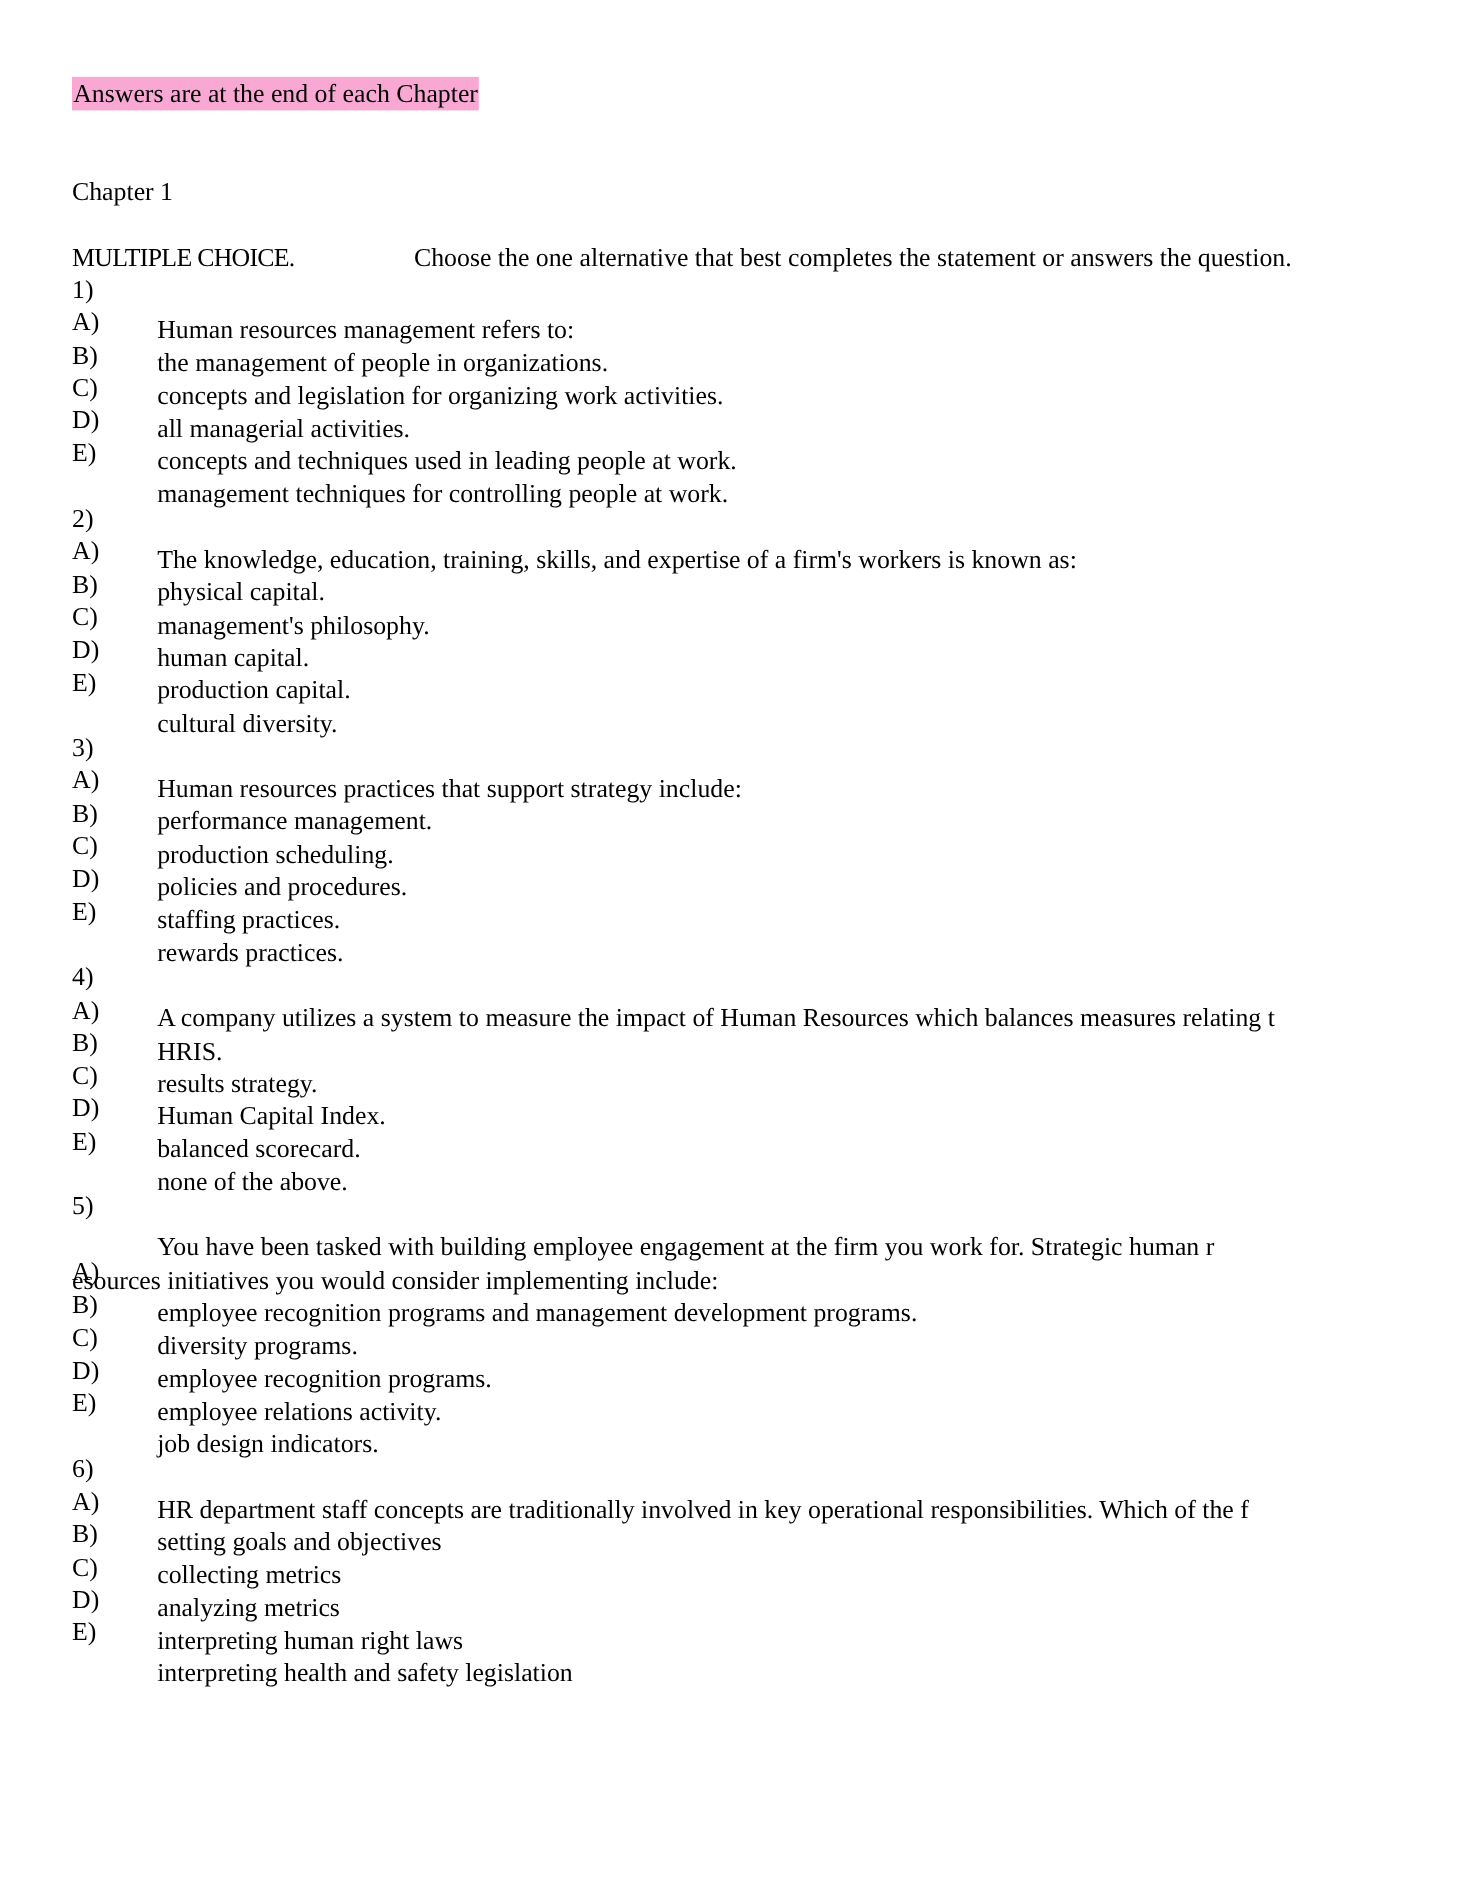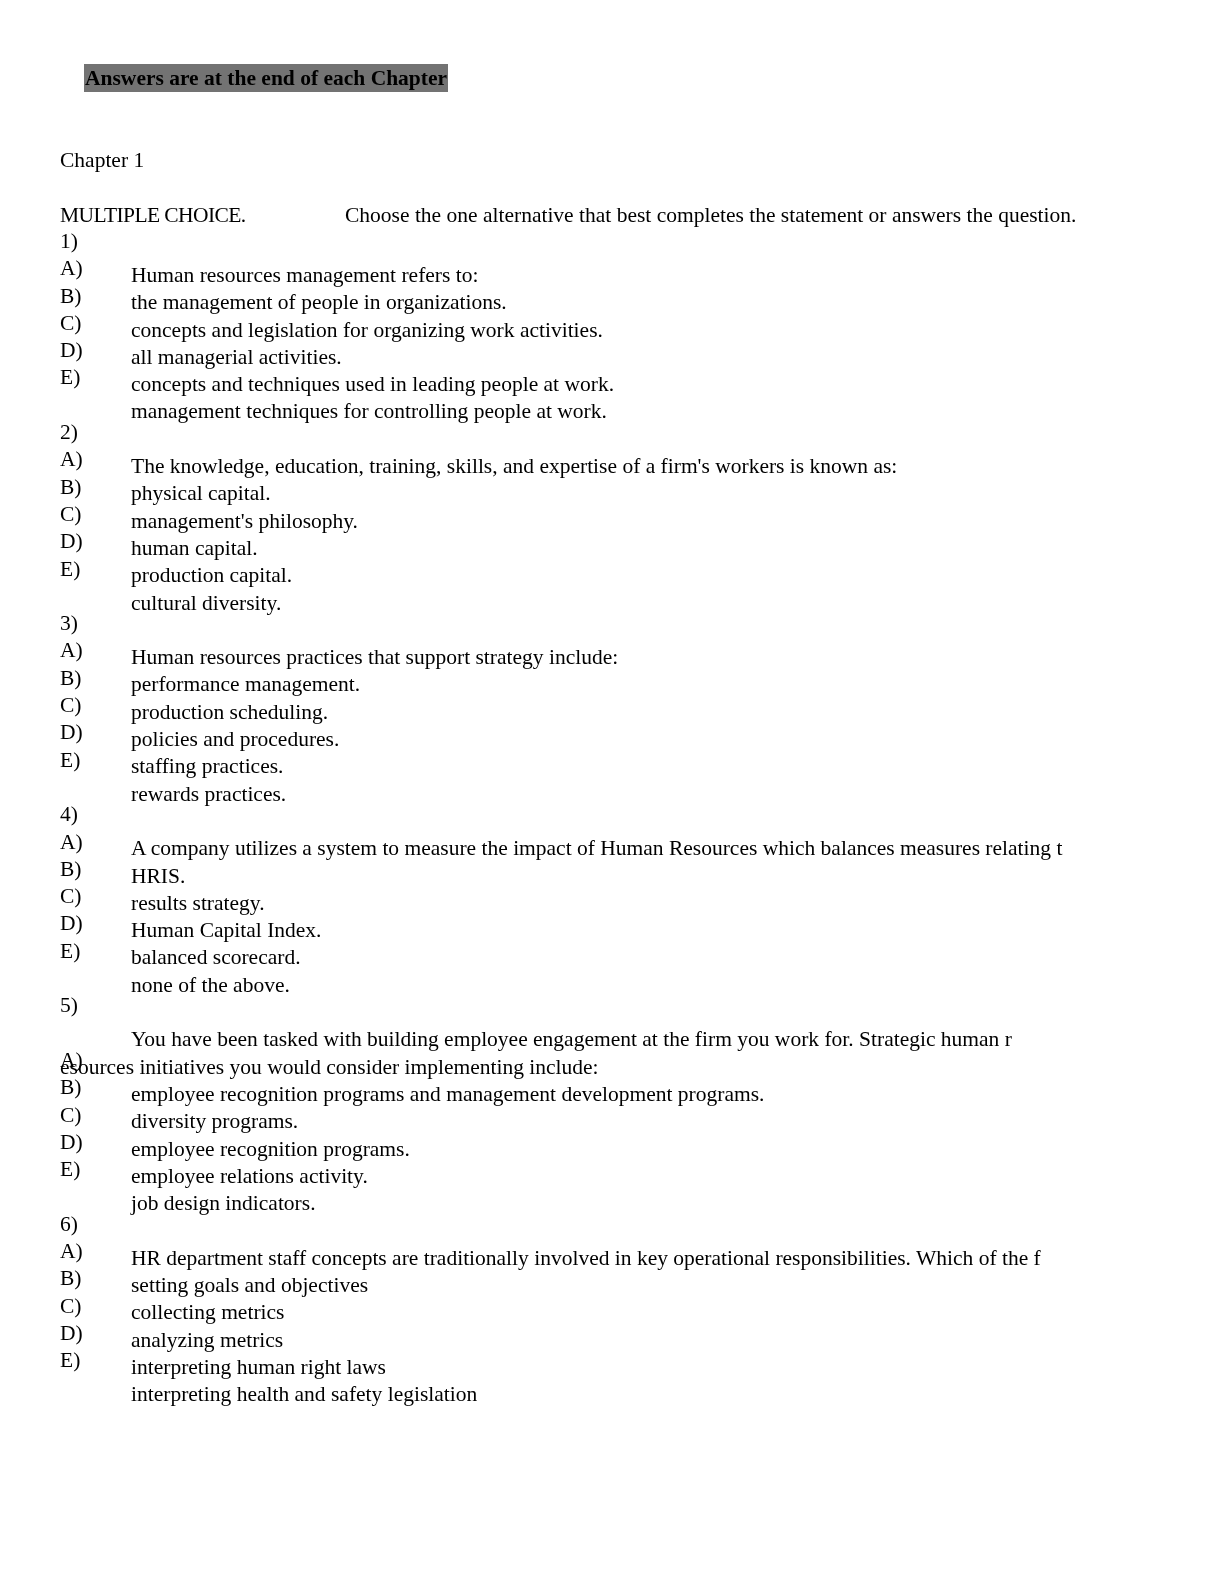--- a/index.html
+++ b/index.html
@@ -3,22 +3,22 @@
 <meta charset="utf-8">
 <style>
   html, body { margin: 0; padding: 0; background: #ffffff; }
   body {
     width: 1224px; height: 1584px; position: relative; overflow: hidden;
     font-family: "Liberation Serif", serif; color: #000; font-size: 21.5px;
   }
   .page { position: absolute; left: 60px; top: 0; width: 1100px; }
   .banner {
     position: absolute; top: 64px; left: 0;
-    background: #737373; font-weight: bold; font-size: 21.5px;
-    line-height: 28px; padding: 0 1px; white-space: nowrap; margin-left: 24px;
+    background: #f9a8d4; font-weight: normal; font-size: 21.5px;
+    line-height: 28px; padding: 0 1px; white-space: nowrap;
   }
   .chapter { position: absolute; top: 146px; left: 0; line-height: 28px; }
   .mc { position: absolute; top: 201px; left: 0; line-height: 28px; white-space: nowrap; width: 1100px; }
   .mc .mc-label { display: inline-block; width: 285px; letter-spacing: -0.6px; }
   .questions { position: absolute; top: 228px; left: 0; width: 1090px; }
   .q { margin: 0 0 27.3px 0; }
   .line { line-height: 27.3px; height: 27.3px; white-space: nowrap; display: flex; }
   .num { width: 71px; flex: 0 0 71px; }
   .txt { flex: 1 1 auto; margin-top: 34px; }
 </style>

